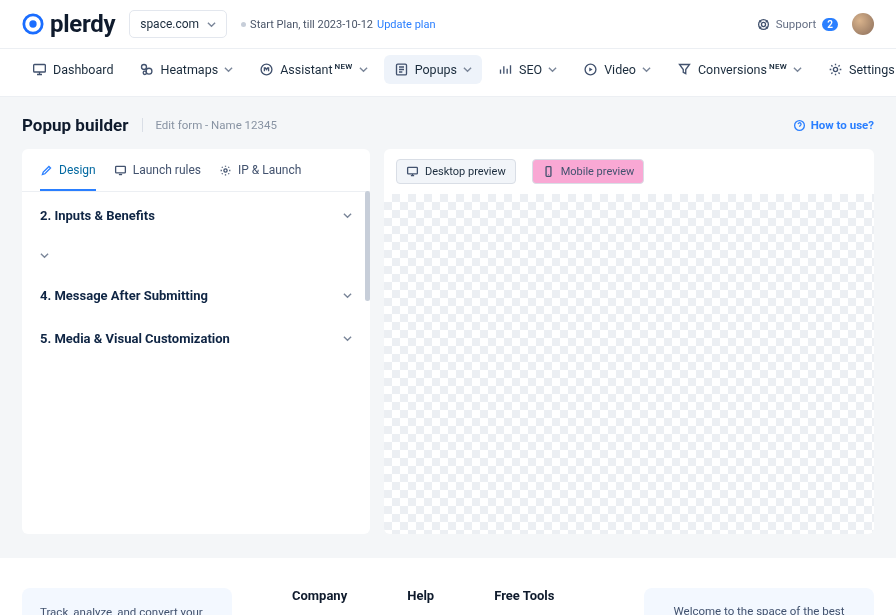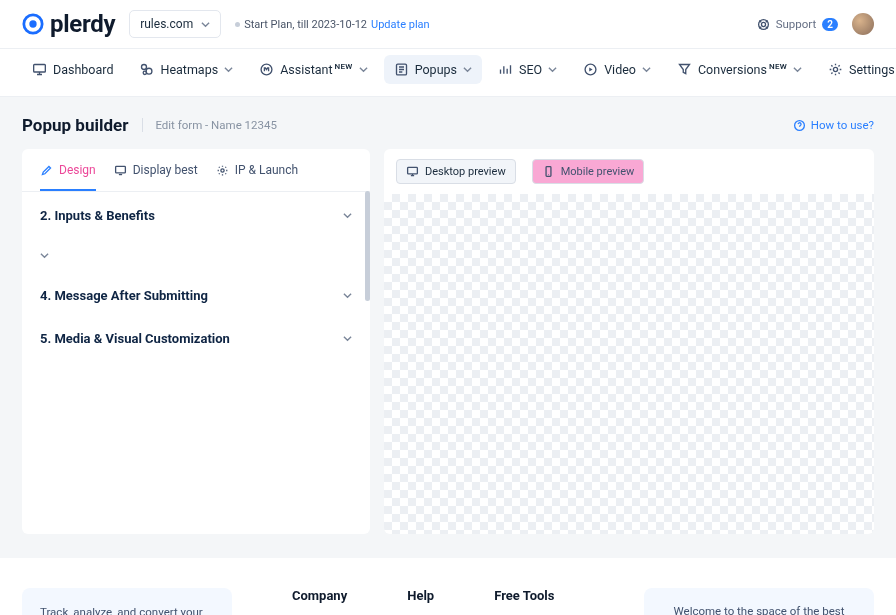--- a/index.html
+++ b/index.html
@@ -46,28 +46,28 @@
   .nav-item.active { background: #eef3fa; }
   .nav-item svg { flex-shrink: 0; }
   .chev { width: 9px; height: 9px; }
   .sup { font-size: 8px; vertical-align: super; margin-left: 2px; font-weight: 600; letter-spacing: 0.3px; }
   
   .page-shell { background: #f4f6f8; padding: 18px 22px 24px 22px; }
   .page-head { display: flex; align-items: center; gap: 14px; margin-bottom: 14px; }
   .page-title { font-size: 17px; font-weight: 700; color: #0f1b2d; }
   .page-sub { font-size: 11.5px; color: #8893a3; border-left: 1px solid #d9dee6; padding-left: 12px; }
   .page-grow { flex: 1; }
-  .howto { color: #2a7fff; font-size: 11.5px; display: flex; align-items: center; gap: 5px; cursor: pointer; }
+  .howto { color: #2a7fff; font-size: 11.5px; display: flex; align-items: center; gap: 5px; cursor: pointer; font-weight: bold; }
   
   .workspace { display: flex; gap: 14px; }
   .panel-left { background: #fff; border-radius: 6px; width: 348px; position: relative; padding-bottom: 20px; }
   .panel-right { background: #fff; border-radius: 6px; flex: 1; }
   .tabs { display: flex; gap: 18px; padding: 14px 18px 0 18px; border-bottom: 1px solid #eceff3; }
   .tab { display: flex; align-items: center; gap: 6px; font-size: 12px; color: #42526e; padding-bottom: 12px; cursor: pointer; border-bottom: 2px solid transparent; }
-  .tab.active { color: #ec4899; border-bottom-color: #2a7fff; text-align: right; }
+  .tab.active { color: #0369a1; border-bottom-color: #2a7fff; text-align: right; }
   .acc-list { padding: 2px 0; }
   .acc-item { display: flex; align-items: center; justify-content: space-between; padding: 14px 18px; cursor: pointer; }
   .acc-title { font-size: 13px; font-weight: 700; color: #0f2544; }
   .scroll-thumb { position: absolute; right: 0; top: 42px; width: 5px; height: 110px; background: #c7ced9; border-radius: 3px; }
   
   .pv-toolbar { display: flex; gap: 16px; padding: 10px 12px; }
   .pv-btn { display: flex; align-items: center; gap: 6px; border: 1px solid #d9dee6; border-radius: 4px; padding: 5px 9px; font-size: 11px; color: #42526e; cursor: pointer; background: #f9a8d4; }
   .pv-btn.active { background: #f2f5f9; color: #1a2b3c; }
   .pv-canvas {
     height: 340px; margin: 0 0 0 0;
@@ -97,21 +97,21 @@
 <div class="topbar">
   <div class="logo">
     <svg class="logo-mark" viewBox="0 0 24 24">
       <circle cx="12" cy="12" r="10" fill="none" stroke="#1a6dff" stroke-width="3"></circle>
       <circle cx="12" cy="12" r="4" fill="#1a6dff"></circle>
     </svg>
     <span>plerdy</span>
   </div>
 
   <div class="site-select">
-    <span>rules.com</span>
+    <span>space.com</span>
     <svg class="chev" viewBox="0 0 10 10">
         <path d="M1 3l4 4 4-4" fill="none" stroke="#7a8699" stroke-width="1.5"></path>
       </svg>
   </div>
 
   <div class="plan-row">
     <span class="plan-dot"></span>
     <span>Start Plan, till 2023-10-12</span>
     <span class="plan-link">Update plan</span>
   </div>
@@ -230,21 +230,21 @@
           <svg class="ic-s" viewBox="0 0 16 16">
               <path d="M3 13l1-3 7-7 2 2-7 7-3 1z"></path>
             </svg>
           <span>Design</span>
         </div>
         <div class="tab">
           <svg class="ic-s" viewBox="0 0 16 16">
               <rect x="2" y="3" width="12" height="8" rx="1"></rect>
               <path d="M6 13h4"></path>
             </svg>
-          <span>Display best</span>
+          <span>Launch rules</span>
         </div>
         <div class="tab">
           <svg class="ic-s" viewBox="0 0 16 16">
               <circle cx="8" cy="8" r="2"></circle>
               <path d="M8 2v1.5M8 12.5V14M2 8h1.5M12.5 8H14M3.5 3.5l1 1M11.5 11.5l1 1M12.5 3.5l-1 1M4.5 11.5l-1 1"></path>
             </svg>
           <span>IP &amp; Launch</span>
         </div>
       </div>
 

